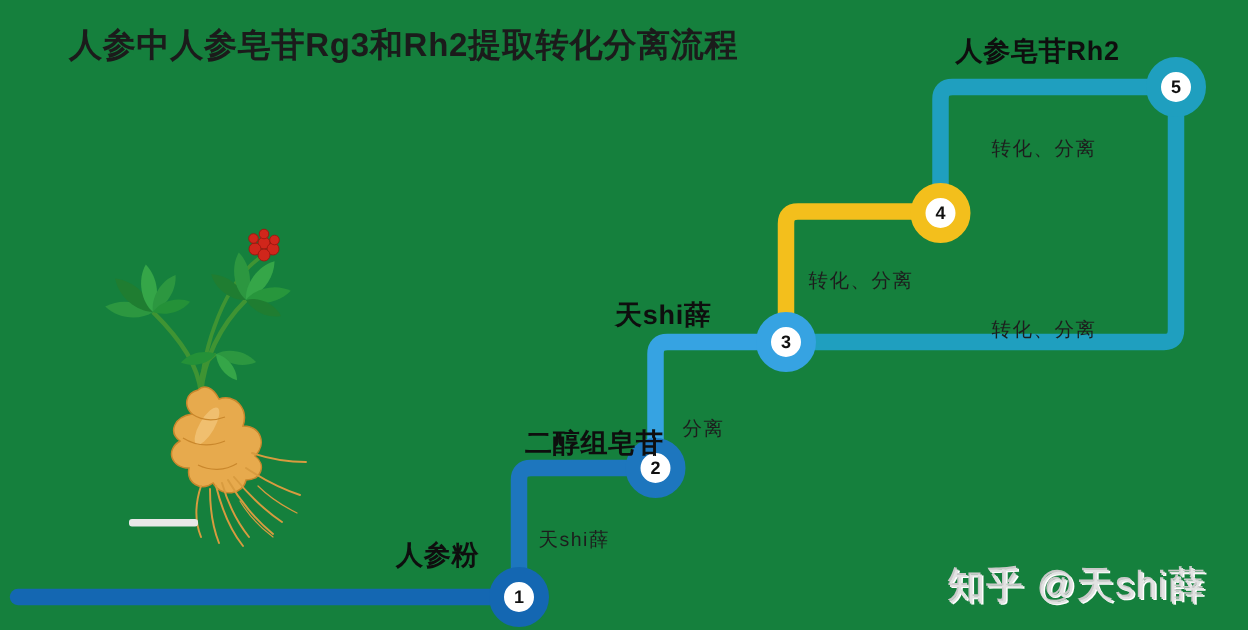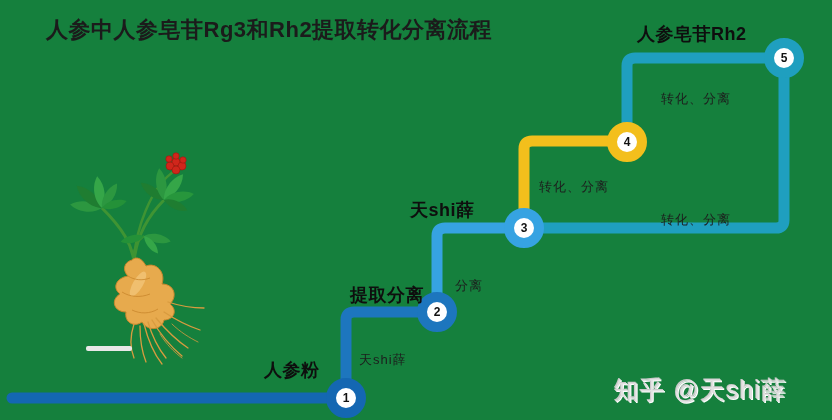--- a/index.html
+++ b/index.html
@@ -22,21 +22,21 @@
   .slabel{
     position:absolute;font-size:18px;font-weight:bold;color:#0e0e0e;
     white-space:nowrap;z-index:4;letter-spacing:.5px;
   }
   .plabel{
     position:absolute;font-size:13px;color:#1d1d1d;white-space:nowrap;z-index:4;
     letter-spacing:1px;
     margin-top:13px;
   }
   .watermark{
-    position:absolute;left:614px;top:374px;font-size:25px;font-weight:400;
+    position:absolute;left:632px;top:374px;font-size:25px;font-weight:400;
     color:#e2e2e2;letter-spacing:1px;white-space:nowrap;z-index:5;
     text-shadow:-1px -1px 0 #c9c9c9, 1px 1px 0 #ffffff;
   }
 </style>
 </head>
 <body>
 
 <div id="stage">
 
   <div class="page-title" style="color: rgb(27, 27, 27);">人参中人参皂苷Rg3和Rh2提取转化分离流程</div>
@@ -122,21 +122,21 @@
     <span class="num">3</span>
   </div>
   <div class="circle" style="left: 607px; top: 122px; border-color: rgb(243, 191, 28);">
     <span class="num">4</span>
   </div>
   <div class="circle" style="left: 764px; top: 38px; border-color: rgb(31, 159, 191);">
     <span class="num">5</span>
   </div>
 
   <div class="slabel" style="left:264px;top:358px">人参粉</div>
-  <div class="slabel" style="left:350px;top:283px">提取分离</div>
+  <div class="slabel" style="left:350px;top:283px">二醇组皂苷</div>
   <div class="slabel" style="left:410px;top:198px">天shi薛</div>
   <div class="slabel" style="left:637px;top:22px">人参皂苷Rh2</div>
 
   <div class="plabel" style="left:359px;top:338px">天shi薛</div>
   <div class="plabel" style="left:455px;top:264px">分离</div>
   <div class="plabel" style="left:539px;top:165px">转化、分离</div>
   <div class="plabel" style="left:661px;top:77px">转化、分离</div>
   <div class="plabel" style="left:661px;top:198px">转化、分离</div>
 
   <div class="watermark" style="color: rgb(226, 226, 226);">知乎 @天shi薛</div>

